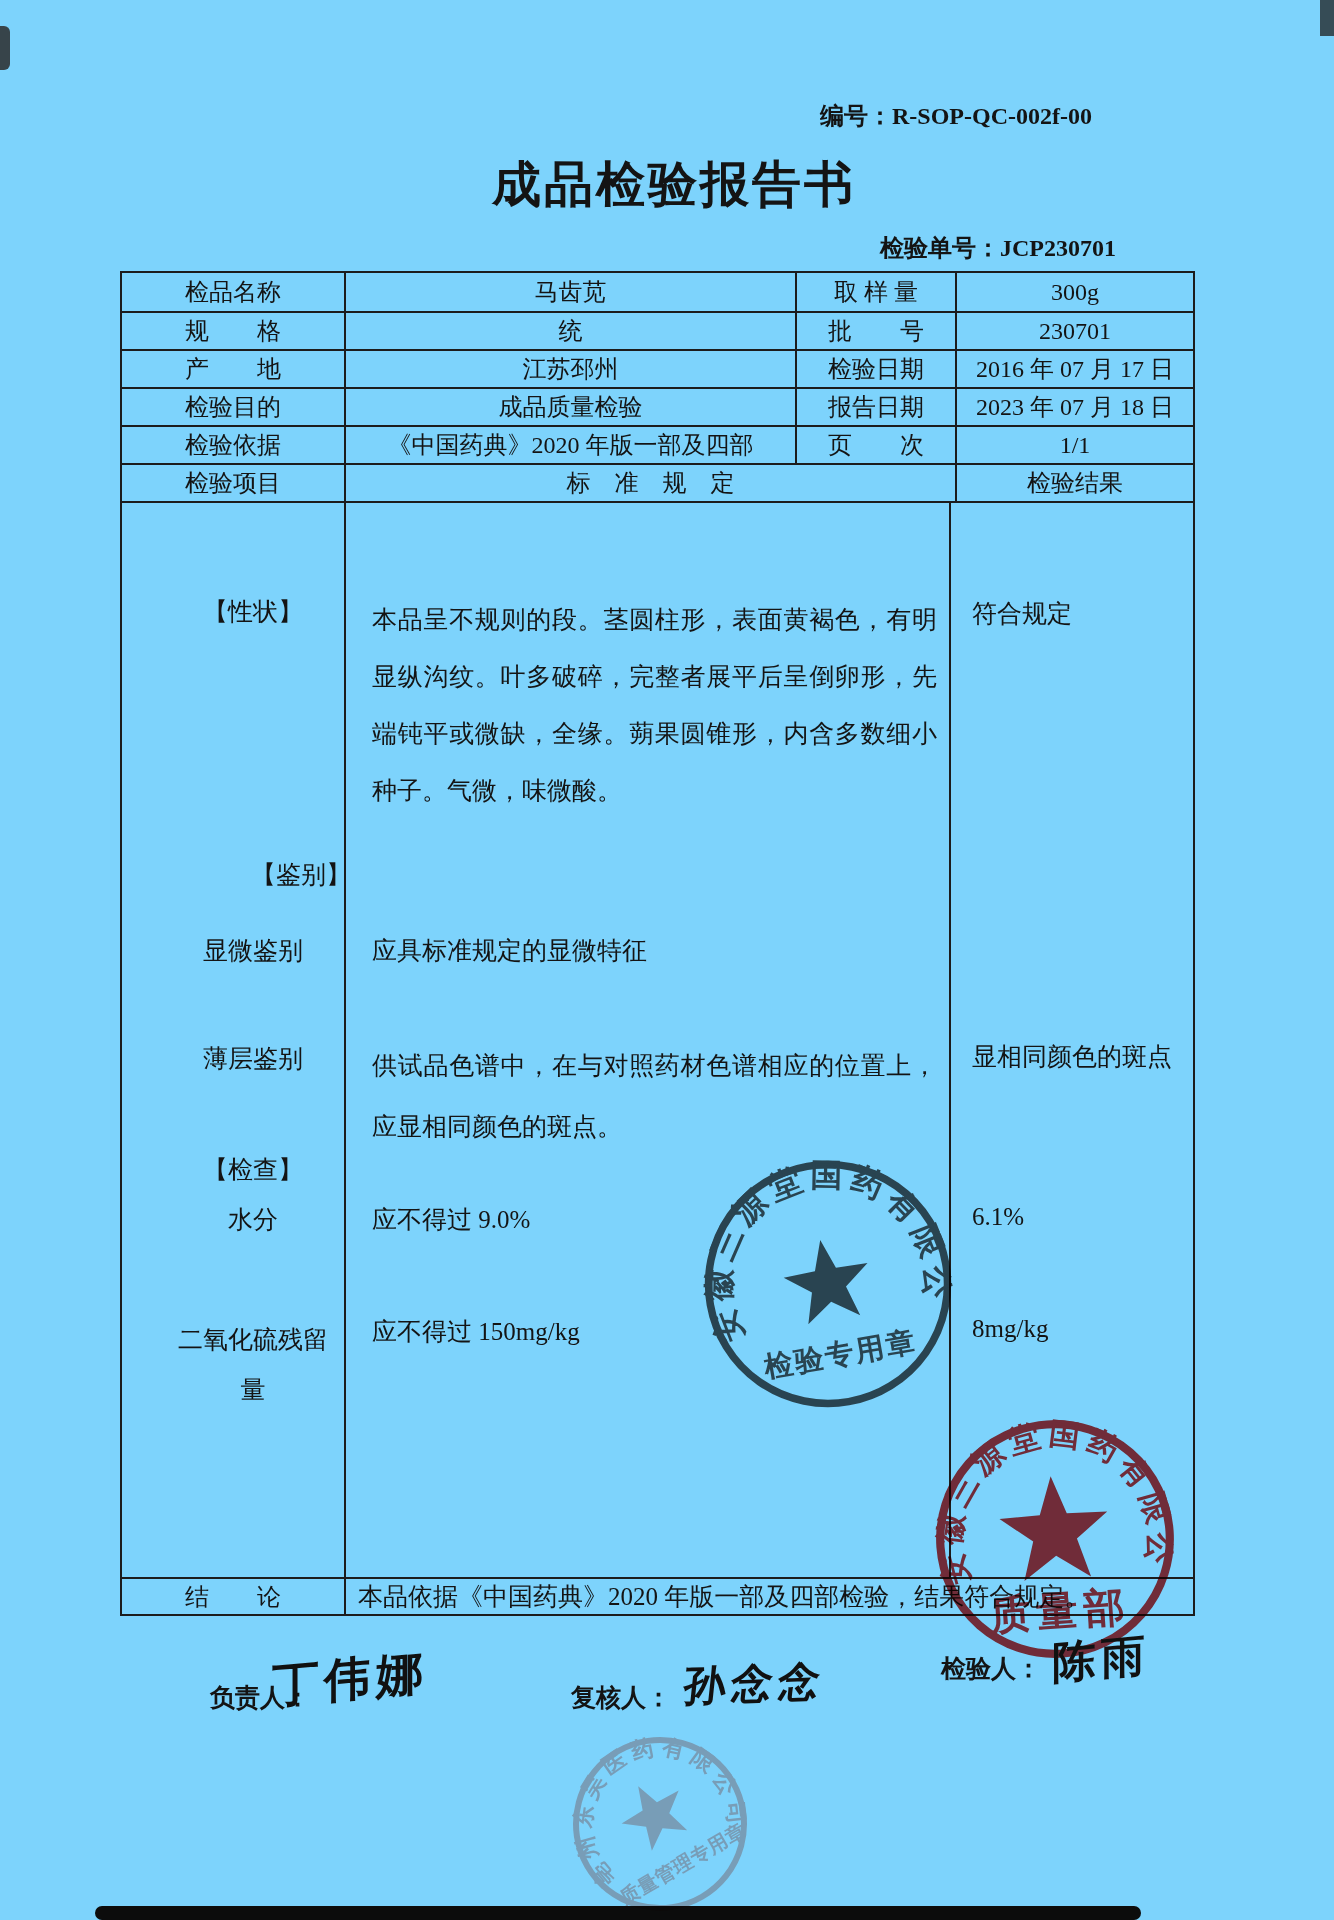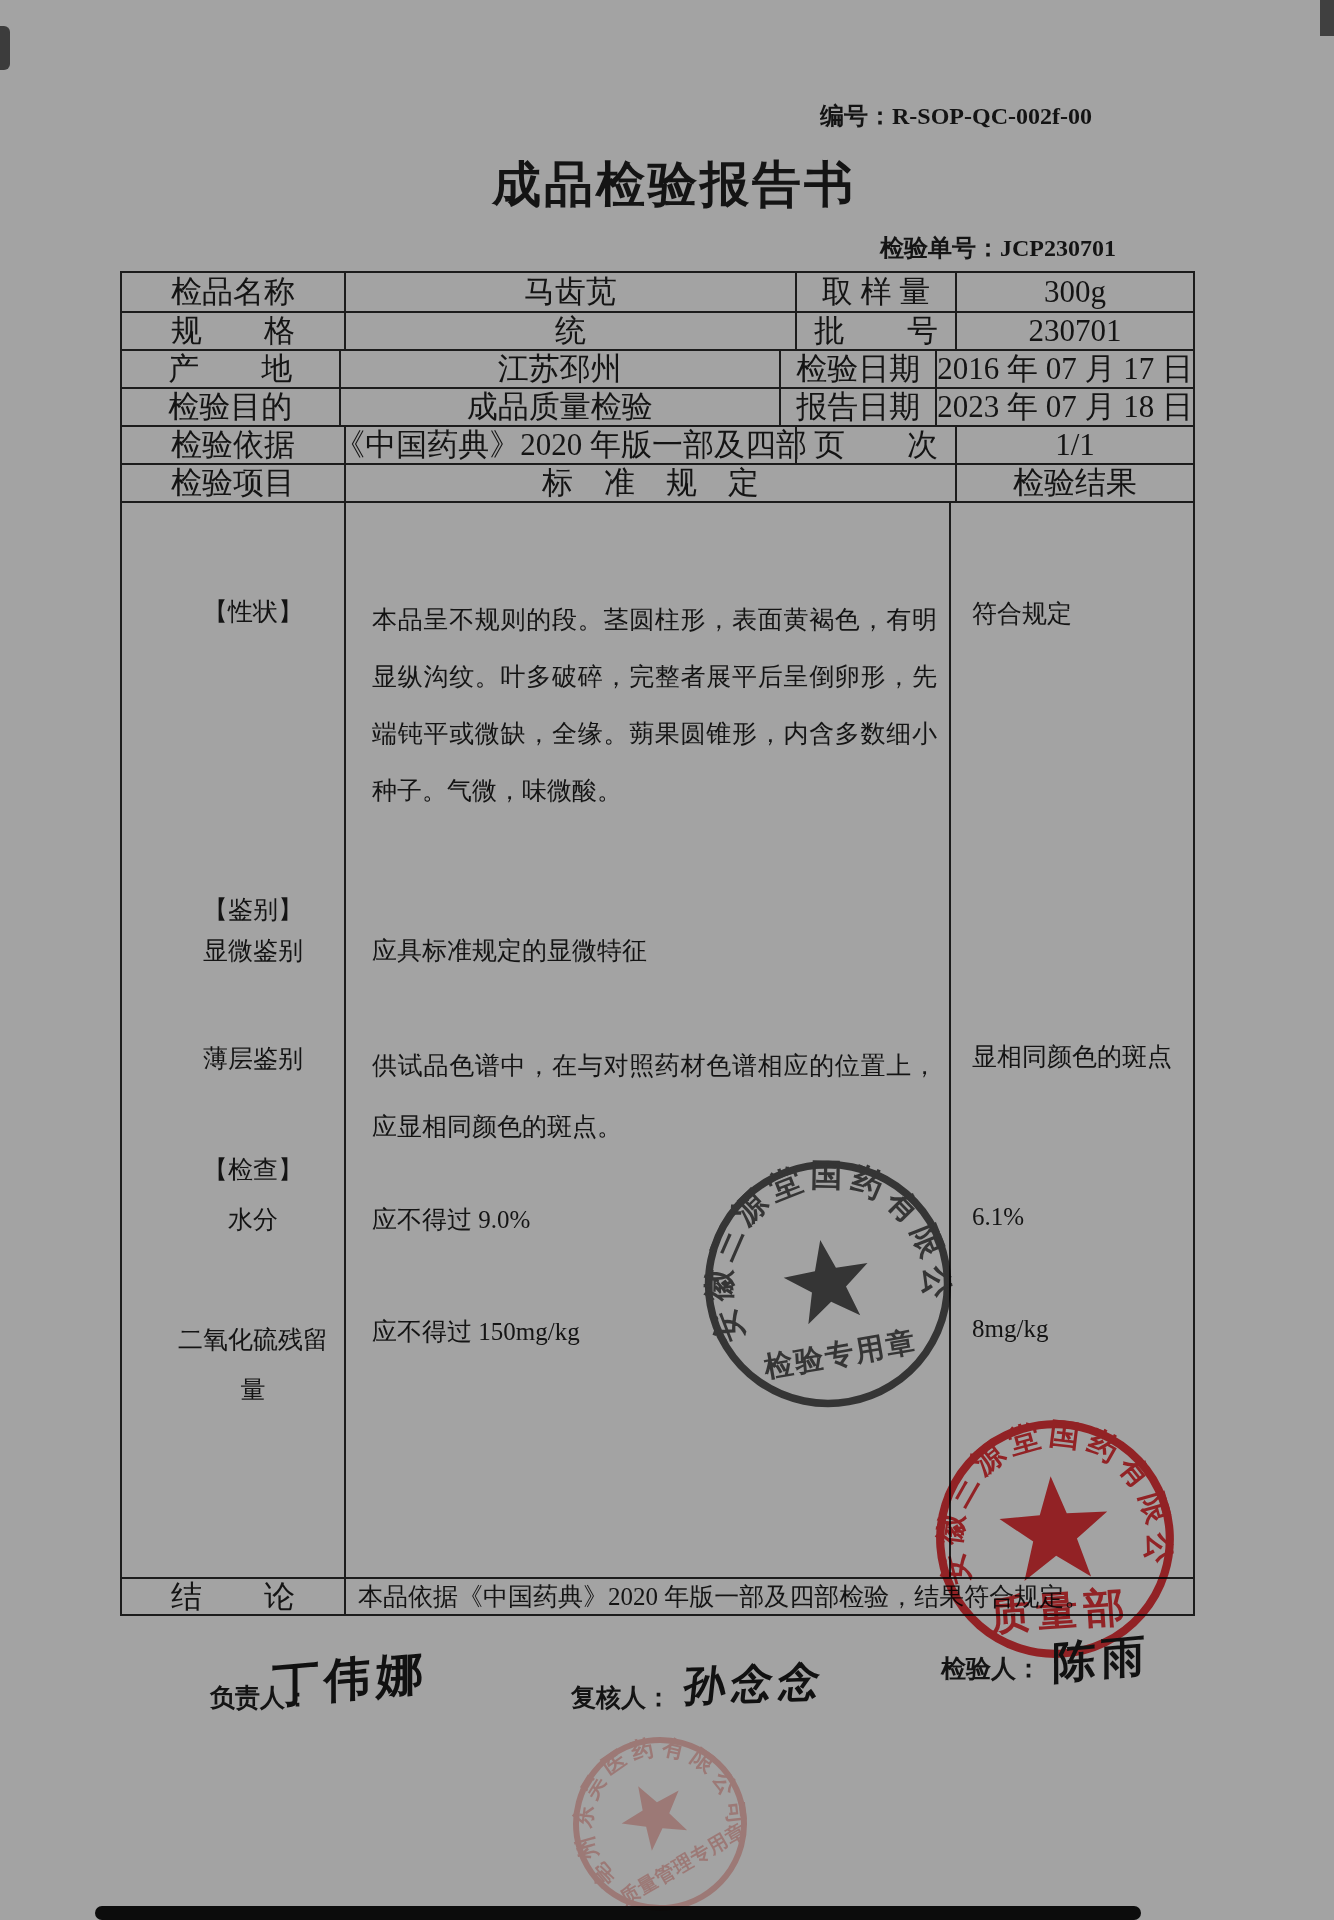--- a/index.html
+++ b/index.html
@@ -1,33 +1,33 @@
 <!DOCTYPE html>
 <html><head>
 <meta charset="utf-8">
 <style>
   * { margin:0; padding:0; box-sizing:border-box; }
   body { background:#888; }
   .page {
     position:relative; width:1334px; height:1920px; margin:0 auto;
-    background:#a3a3a3; overflow:hidden;
+    background:#7dd3fc; overflow:hidden;
     font-family:"Liberation Serif","DejaVu Serif",serif; color:#141414;
   }
   
   .doc-no { position:absolute; left:820px; top:100px; font-size:24px; font-weight:700; white-space:nowrap; }
   .title  { position:absolute; left:492px; top:152px; font-size:49px; font-weight:700; letter-spacing:3px; white-space:nowrap; }
   .report-no { position:absolute; left:880px; top:232px; font-size:24px; font-weight:700; white-space:nowrap; }
 
   
   .tbl { position:absolute; left:120px; top:271px; width:1075px; border:2.5px solid #1c1c1c; }
   .row { display:flex; border-top:2px solid #1c1c1c; }
   .row:first-child { border-top:none; }
   .hrow { height:38px; }
   .c { border-left:2px solid #1c1c1c; display:flex; align-items:center; justify-content:center;
-       font-size:31px; white-space:nowrap; overflow:visible; }
+       font-size:24px; white-space:nowrap; overflow:visible; }
   .c:first-child { border-left:none; }
   .w1 { width:222px; } .w2 { width:451px; } .w3 { width:160px; } .w4 { flex:1; }
   .wmid { width:611px;text-align:right; } 
 
   
   .tbody { position:relative; height:1076px; border-top:2px solid #1c1c1c; }
   .vline { position:absolute; top:0; bottom:0; width:2px; background:#1c1c1c; }
   .vl1 { left:222px; } .vl2 { left:827px; }
   .sec-lbl { position:absolute; left:0; width:222px; text-align:center; font-size:25px;padding-left:40px; }
   .std  { position:absolute; left:250px; font-size:25px; }
@@ -105,21 +105,21 @@
     </div>
 
     <div class="tbody">
       <div class="vline vl1"></div>
       <div class="vline vl2"></div>
 
       <div class="sec-lbl" style="top:92px;">【性状】</div>
       <div class="std para" style="top:88px;">本品呈不规则的段。茎圆柱形，表面黄褐色，有明显纵沟纹。叶多破碎，完整者展平后呈倒卵形，先端钝平或微缺，全缘。蒴果圆锥形，内含多数细小种子。气微，味微酸。</div>
       <div class="res" style="top:94px;">符合规定</div>
 
-      <div class="sec-lbl" style="top:390px;">【鉴别】</div>
+      <div class="sec-lbl" style="top:355px;margin-left:48px;">【鉴别】</div>
 
       <div class="sec-lbl" style="top:431px;">显微鉴别</div>
       <div class="std" style="top:431px;">应具标准规定的显微特征</div>
 
       <div class="sec-lbl" style="top:539px;">薄层鉴别</div>
       <div class="std para" style="top:532px;line-height:61px;">供试品色谱中，在与对照药材色谱相应的位置上，应显相同颜色的斑点。</div>
       <div class="res" style="top:537px;">显相同颜色的斑点</div>
 
       <div class="sec-lbl" style="top:650px;">【检查】</div>
 

